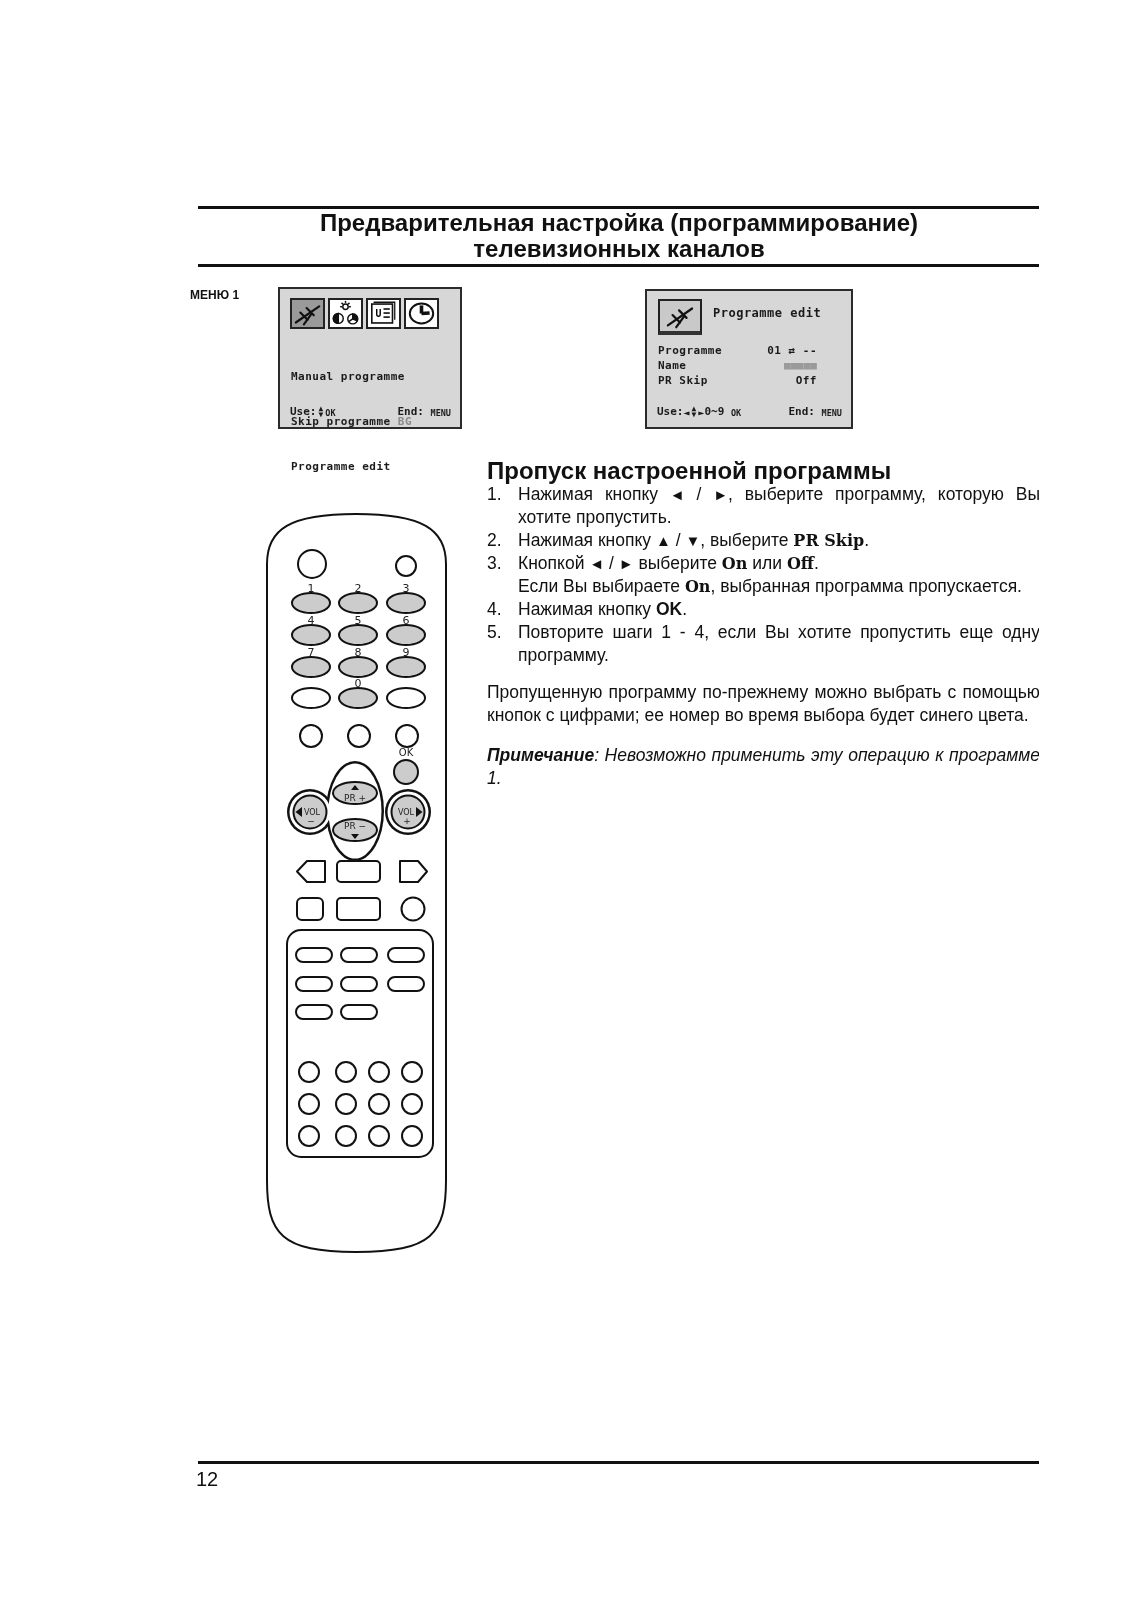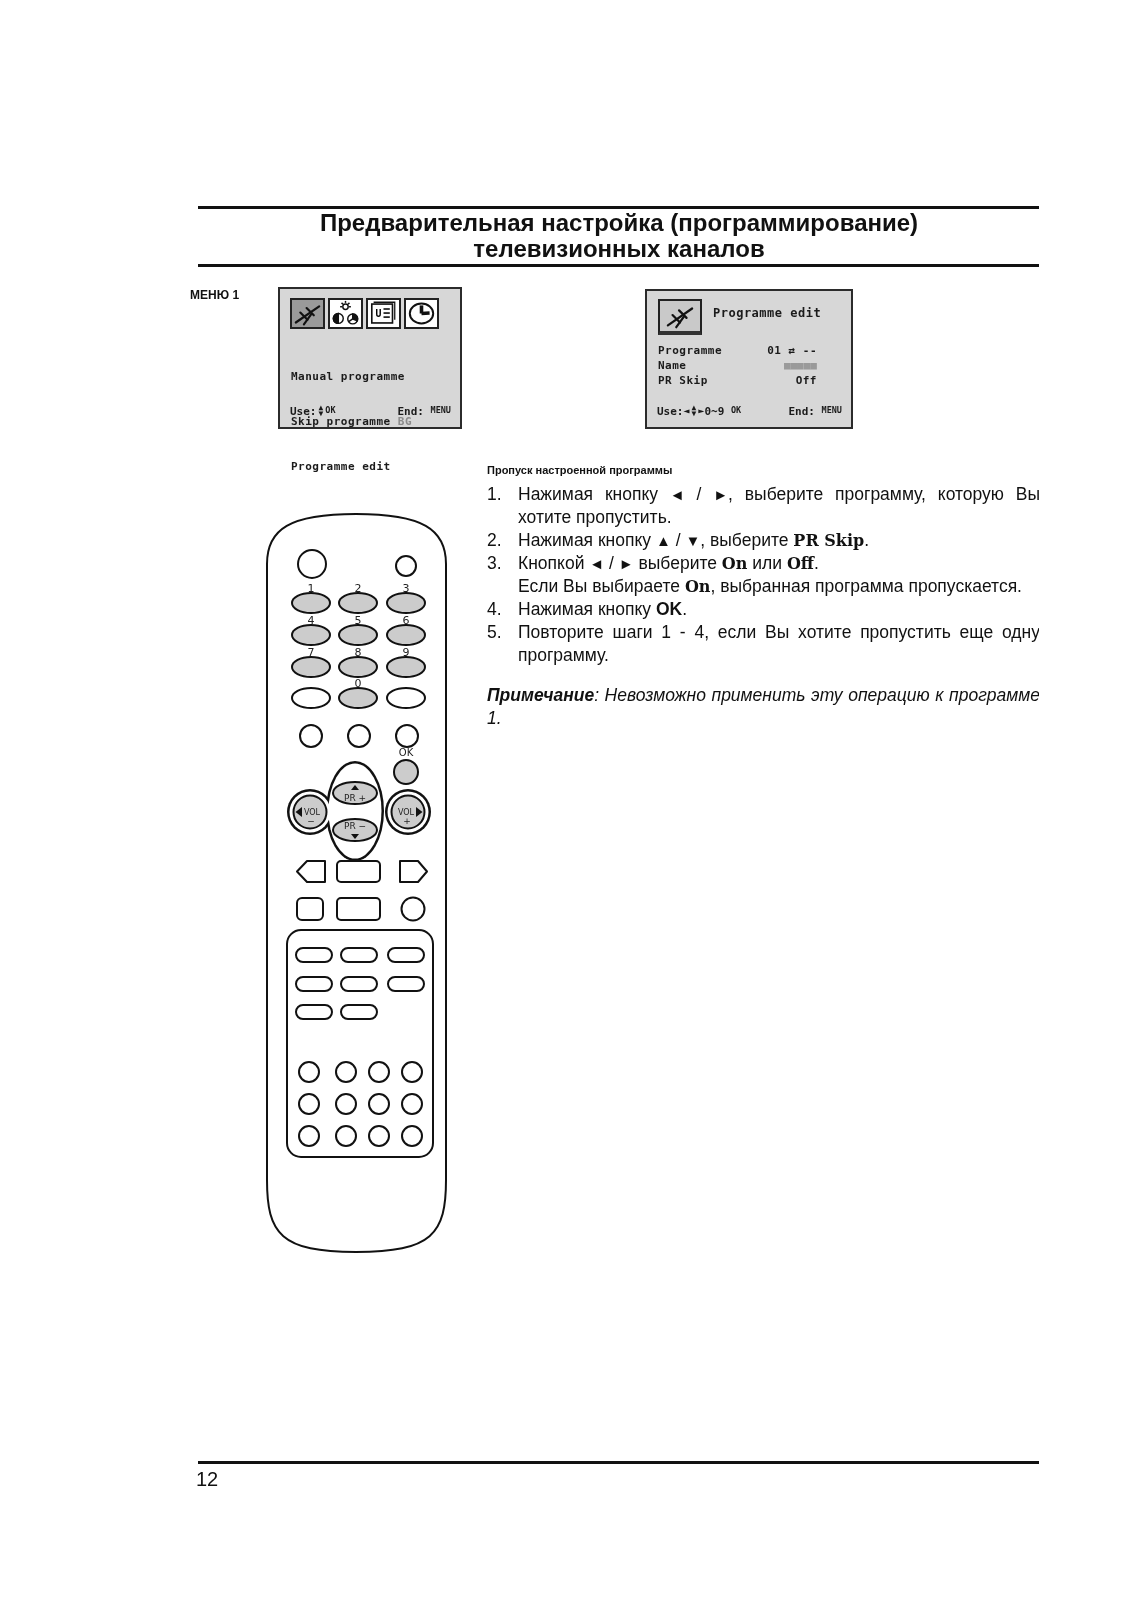--- a/index.html
+++ b/index.html
@@ -16,36 +16,36 @@
   .menu-box{position:absolute;background:#d7d7d7;border:2px solid #2b2b2b;
             font-family:"DejaVu Sans Mono",monospace;font-weight:bold;color:#1b1b1b;}
   .menu1{left:278px;top:287px;width:180px;height:138px;}
   .menu2{left:645px;top:289px;width:204px;height:136px;}
   .icon-row{position:absolute;left:10px;top:9px;display:flex;gap:3px;}
   .icon-box{width:35px;height:31px;background:#fff;border:2px solid #222;box-sizing:border-box;
             display:flex;align-items:center;justify-content:center;}
   .icon-box.selected{background:#9a9a9a;}
   .menu1-items{position:absolute;left:11px;top:50px;font-size:11px;line-height:15px;letter-spacing:.5px;white-space:pre;}
   .muted{color:#8b8b8b;}
-  .menu-footer{position:absolute;left:10px;right:9px;bottom:9px;font-size:11px;display:flex;align-items:flex-start;}
+  .menu-footer{position:absolute;left:10px;right:9px;bottom:9px;font-size:11px;display:flex;align-items:flex-end;}
   .small-cap{font-size:8.5px;}
   .updown{display:inline-flex;flex-direction:column;font-size:8px;line-height:6px;margin:0 2px;}
   .lr{font-size:10px;}
   .spacer{flex:1;}
   .m2-icon{position:absolute;left:11px;top:8px;width:44px;height:36px;background:#c9c9c9;
            border:2px solid #222;border-bottom:4px solid #333;box-sizing:border-box;
            display:flex;align-items:center;justify-content:center;}
   .m2-title{position:absolute;left:66px;top:15px;font-size:12px;letter-spacing:.5px;}
   .m2-rows{position:absolute;left:11px;top:52px;right:34px;font-size:11px;line-height:15px;letter-spacing:.5px;}
   .m2-row{display:flex;}
   .m2-row .val{margin-left:auto;}
   .name-blocks{color:#9a9a9a;letter-spacing:0;font-size:11px;}
   
   .instructions{position:absolute;left:487px;top:459px;width:553px;font-size:17.5px;line-height:23px;}
-  .instructions h3{margin:0 0 1px 0;font-size:11px;}
+  .instructions h3{margin:0 0 1px 0;font-size:24px;}
   .step{display:flex;}
   .step-num{width:31px;flex-shrink:0;}
   .step-body{flex:1;text-align:justify;}
   .seg-sym{font-size:15px;}
   .seg-slab{font-family:"DejaVu Serif",serif;font-weight:bold;font-size:16px;}
   .seg-bold{font-weight:bold;}
   .para{margin:14px 0 0 0;text-align:justify;}
   .note{margin:17px 0 0 0;text-align:justify;font-style:italic;font-family:"Liberation Sans",sans-serif;}
   .note .note-label{font-weight:bold;}
   
@@ -284,18 +284,19 @@
         </div>
         <div class="step">
           <div class="step-num">4.</div>
           <div class="step-body"><span>Нажимая кнопку </span><span class="seg-bold">OK</span><span>.</span></div>
         </div>
         <div class="step">
           <div class="step-num">5.</div>
           <div class="step-body"><span>Повторите шаги 1 - 4, если Вы хотите пропустить еще одну программу.</span></div>
         </div>
       </div>
+    <p class="para">Пропущенную программу по-прежнему можно выбрать с помощью кнопок с цифрами; ее номер во время выбора будет синего цвета.</p>
     <p class="note"><span class="note-label">Примечание</span><span>: Невозможно применить эту операцию к программе 1.</span></p>
   </div>
 
   <div class="bottom-rule"></div>
   <div class="page-number">12</div>
 </div>
 
 </body></html>

